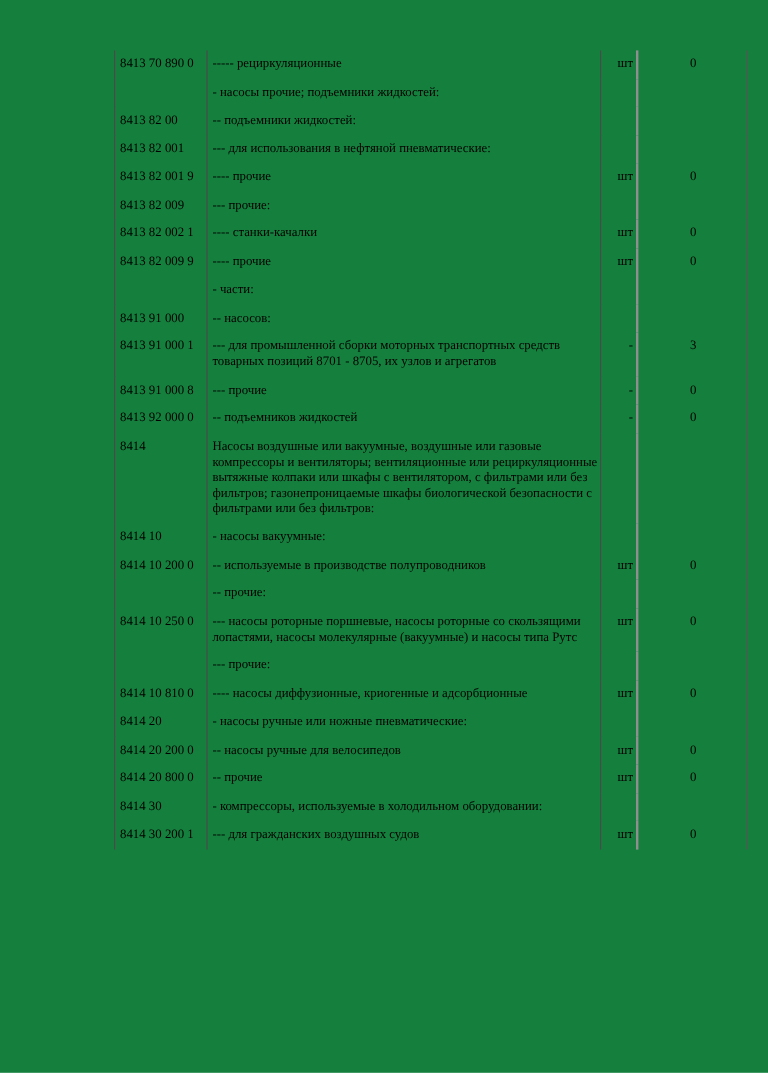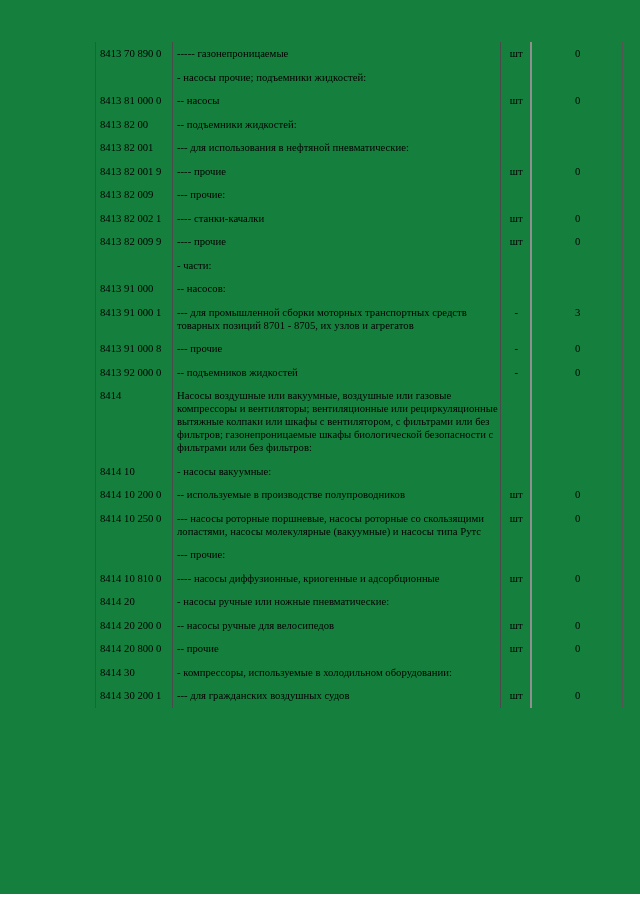--- a/index.html
+++ b/index.html
@@ -40,21 +40,21 @@
   }
   td.code {
     border-left: 1px solid #4a4a4a;
     white-space: nowrap;
   }
   td.description {
     border-left: 1px solid #4a4a4a;
   }
   td.unit {
     border-left: 1px solid #4a4a4a;
-    text-align: center;
+    text-align: right;
     padding-left: 0;
     padding-right: 0;
   }
   td.rate {
     border-left: 2px solid #8f8f8f;
     border-right: 1px solid #555555;
     text-align: center;
     padding-left: 0;
     padding-right: 0;
   }
@@ -66,35 +66,29 @@
   <table class="tariff">
     <colgroup>
       <col class="c-code">
       <col class="c-desc">
       <col class="c-unit">
       <col class="c-rate">
     </colgroup>
     <tbody>
         <tr>
           <td class="code">8413 70 890 0</td>
-          <td class="description">----- газонепроницаемые</td>
+          <td class="description">----- рециркуляционные</td>
           <td class="unit">шт</td>
           <td class="rate">0</td>
         </tr>
         <tr>
           <td class="code"></td>
           <td class="description">- насосы прочие; подъемники жидкостей:</td>
           <td class="unit"></td>
           <td class="rate"></td>
-        </tr>
-        <tr>
-          <td class="code">8413 81 000 0</td>
-          <td class="description">-- насосы</td>
-          <td class="unit">шт</td>
-          <td class="rate">0</td>
         </tr>
         <tr>
           <td class="code">8413 82 00</td>
           <td class="description">-- подъемники жидкостей:</td>
           <td class="unit"></td>
           <td class="rate"></td>
         </tr>
         <tr>
           <td class="code">8413 82 001</td>
           <td class="description">--- для использования в нефтяной пневматические:</td>
@@ -165,20 +159,26 @@
           <td class="code">8414 10</td>
           <td class="description">- насосы вакуумные:</td>
           <td class="unit"></td>
           <td class="rate"></td>
         </tr>
         <tr>
           <td class="code">8414 10 200 0</td>
           <td class="description">-- используемые в производстве полупроводников</td>
           <td class="unit">шт</td>
           <td class="rate">0</td>
+        </tr>
+        <tr>
+          <td class="code"></td>
+          <td class="description">-- прочие:</td>
+          <td class="unit"></td>
+          <td class="rate"></td>
         </tr>
         <tr>
           <td class="code">8414 10 250 0</td>
           <td class="description">--- насосы роторные поршневые, насосы роторные со скользящими лопастями, насосы молекулярные (вакуумные) и насосы типа Рутс</td>
           <td class="unit">шт</td>
           <td class="rate">0</td>
         </tr>
         <tr>
           <td class="code"></td>
           <td class="description">--- прочие:</td>

